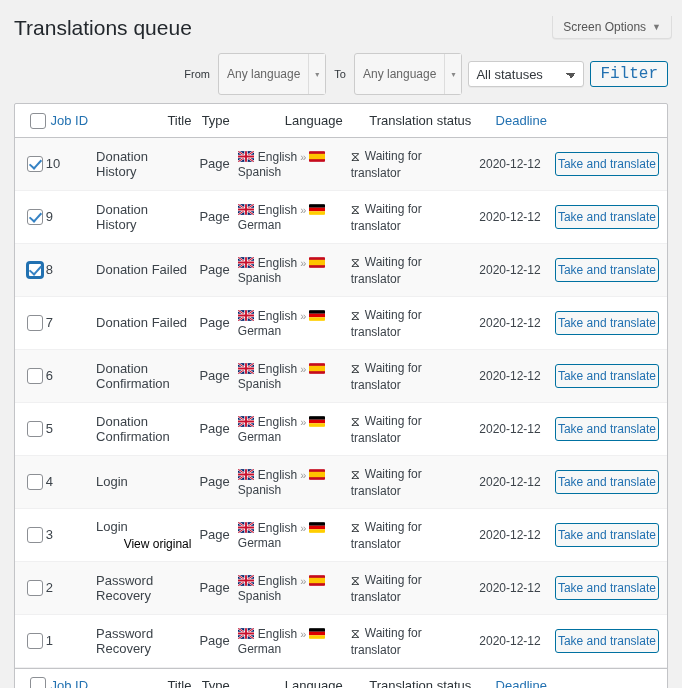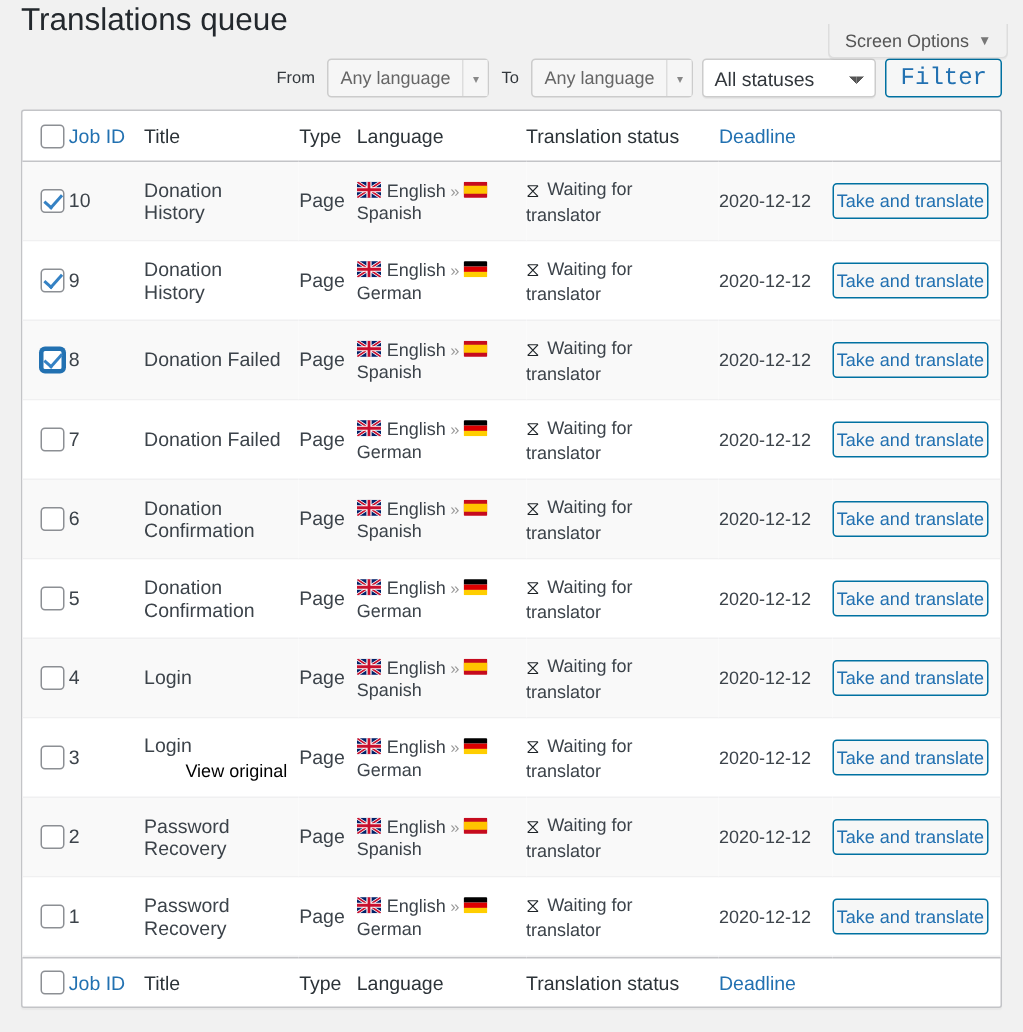--- a/index.html
+++ b/index.html
@@ -38,21 +38,21 @@
   }
   .caret-down {
     font-size: 9px;
     color: #777;
     line-height: 1;
   }
 
   
   .page-title {
     margin: 0;
-    padding: 0 0 12px 14px;
+    padding: 14px 0 12px 14px;
     font-size: 21px;
     font-weight: 400;
     line-height: 1.3;
     color: #23282d;
   }
 
   
   .tablenav-top {
     display: flex;
     align-items: center;
@@ -86,21 +86,21 @@
   }
   select.all-statuses { width: 116px; }
   .fromto-label {
     font-size: 11px;
     color: #32373c;
     padding: 0 2px;
   }
   .select2 {
     display: inline-flex;
     align-items: stretch;
-    height: 26px;
+    height: 42px;
     border: 1px solid #ccc;
     border-radius: 3px;
     background: #f6f6f6;
     cursor: pointer;
   }
   .select2-text {
     display: flex;
     align-items: center;
     padding: 0 8px;
     font-size: 12px;
@@ -136,21 +136,21 @@
     width: calc(100% - 28px);
     margin: 0 14px;
     border-collapse: separate;
     border-spacing: 0;
     background: #fff;
     border: 1px solid #c3c4c7;
     border-radius: 2px;
     box-shadow: 0 1px 1px rgba(0,0,0,0.04);
   }
   .wp-list-table th {
-    text-align: left;
+    text-align: right;
     font-weight: 400;
     font-size: 13px;
     color: #2c3338;
     padding: 8px 8px 8px 0;
     border-bottom: 1px solid #c3c4c7;
     vertical-align: middle;
     white-space: nowrap;
   }
   .wp-list-table tfoot th {
     border-bottom: none;

